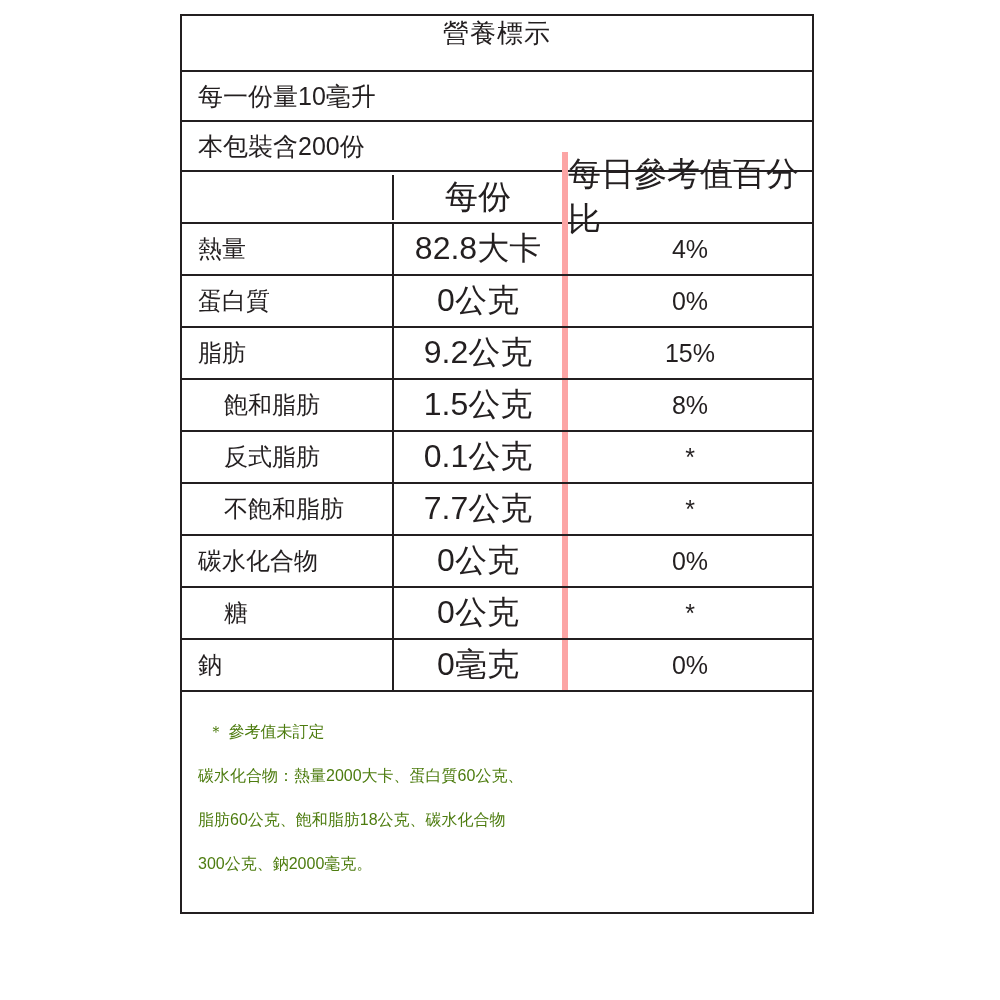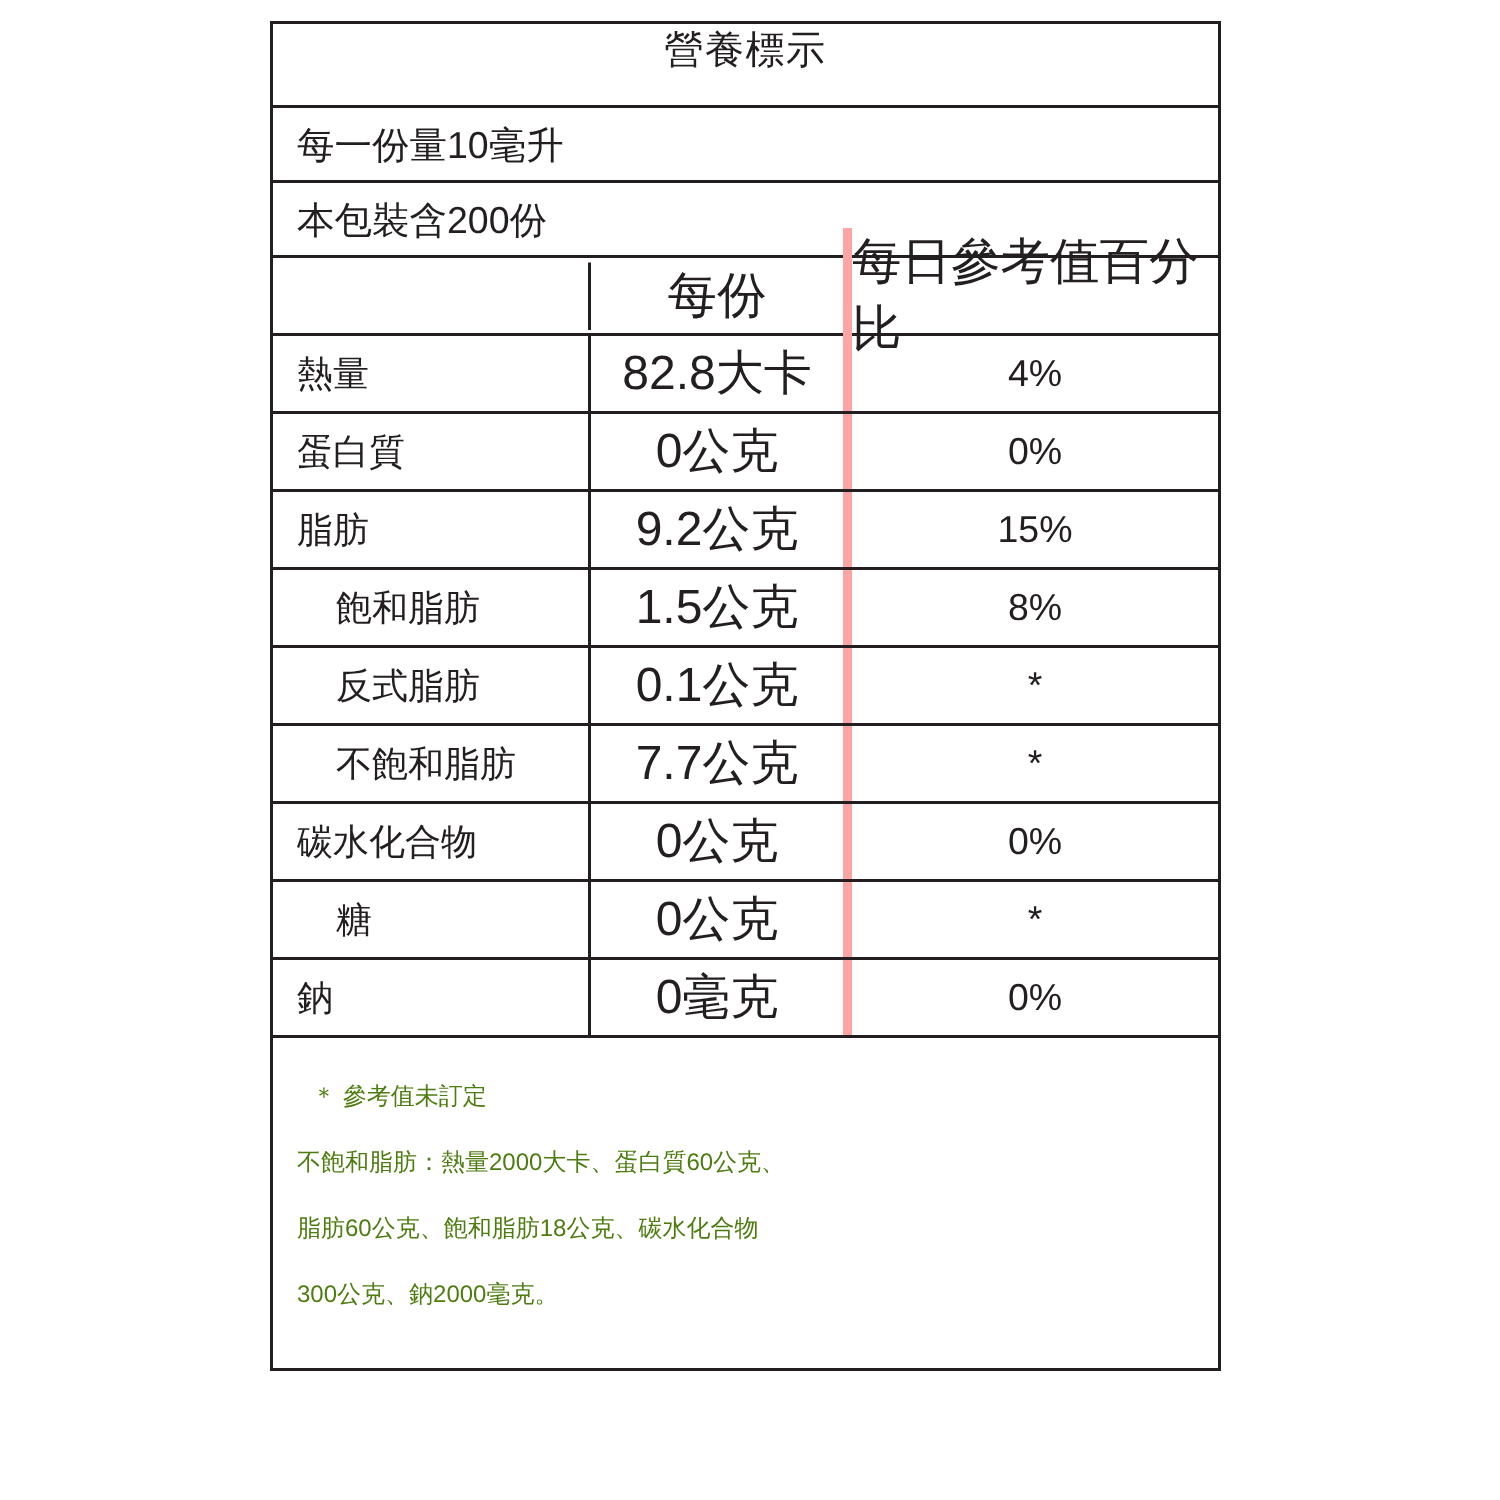--- a/index.html
+++ b/index.html
@@ -198,20 +198,20 @@
 
     <div class="row data-row">
       <div class="cell-name">鈉</div>
       <div class="cell-amount">0毫克</div>
       <div class="cell-dv">0%</div>
     </div>
 
     <div class="row footnote">
       <div style="width:100%">
         <div class="fn-line fn-star">＊ 參考值未訂定</div>
-        <div class="fn-line">不飽和脂肪：熱量2000大卡、蛋白質60公克、</div>
+        <div class="fn-line">碳水化合物：熱量2000大卡、蛋白質60公克、</div>
         <div class="fn-line">脂肪60公克、飽和脂肪18公克、碳水化合物</div>
         <div class="fn-line">300公克、鈉2000毫克。</div>
       </div>
     </div>
 
   </div>
 </div>
 
 </body></html>

